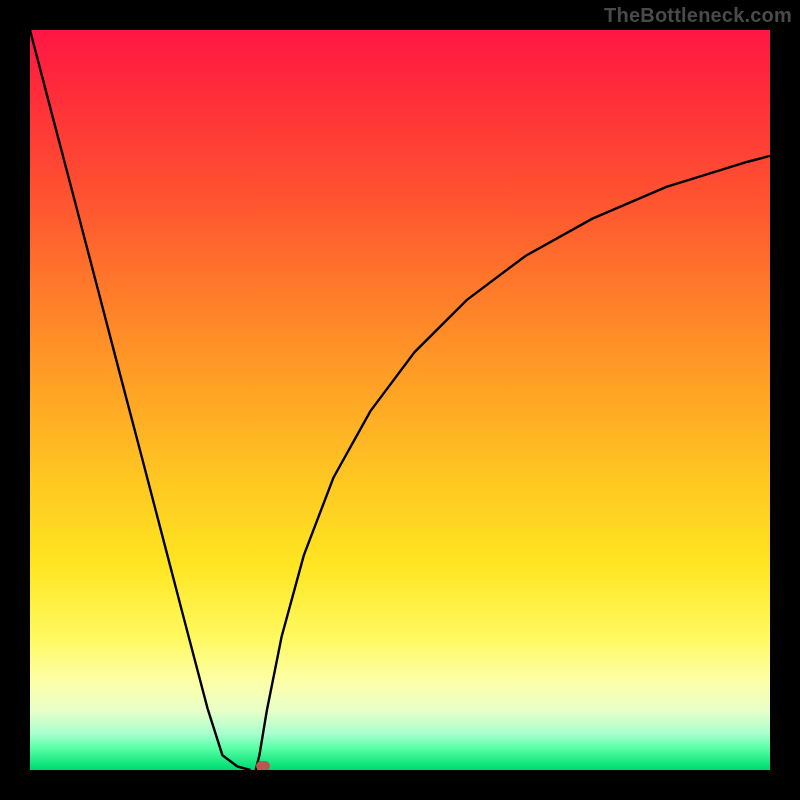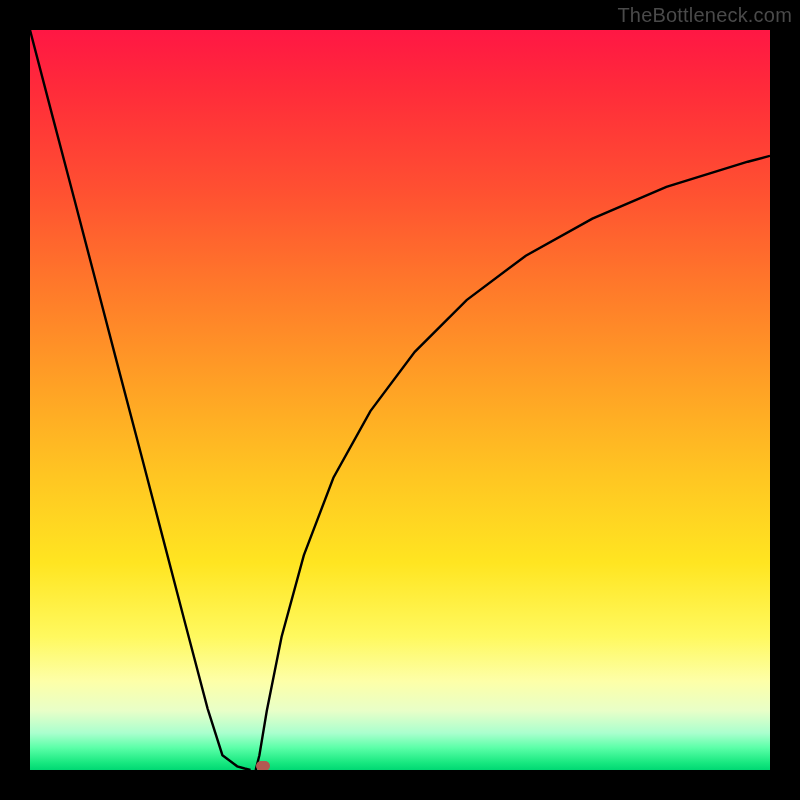--- a/index.html
+++ b/index.html
@@ -43,21 +43,21 @@
       #5bffa8 97%,
       #18e880 99%,
       #00d873 100%);
   }
   .watermark {
     position: absolute;
     top: 4px;
     right: 8px;
     color: #4a4a4a;
     font-size: 20px;
-    font-weight: 400;
+    font-weight: 700;
     letter-spacing: 0.2px;
     z-index: 5;
     user-select: none;
   }
   svg.curve {
     position: absolute;
     inset: 0;
     width: 100%;
     height: 100%;
   }

